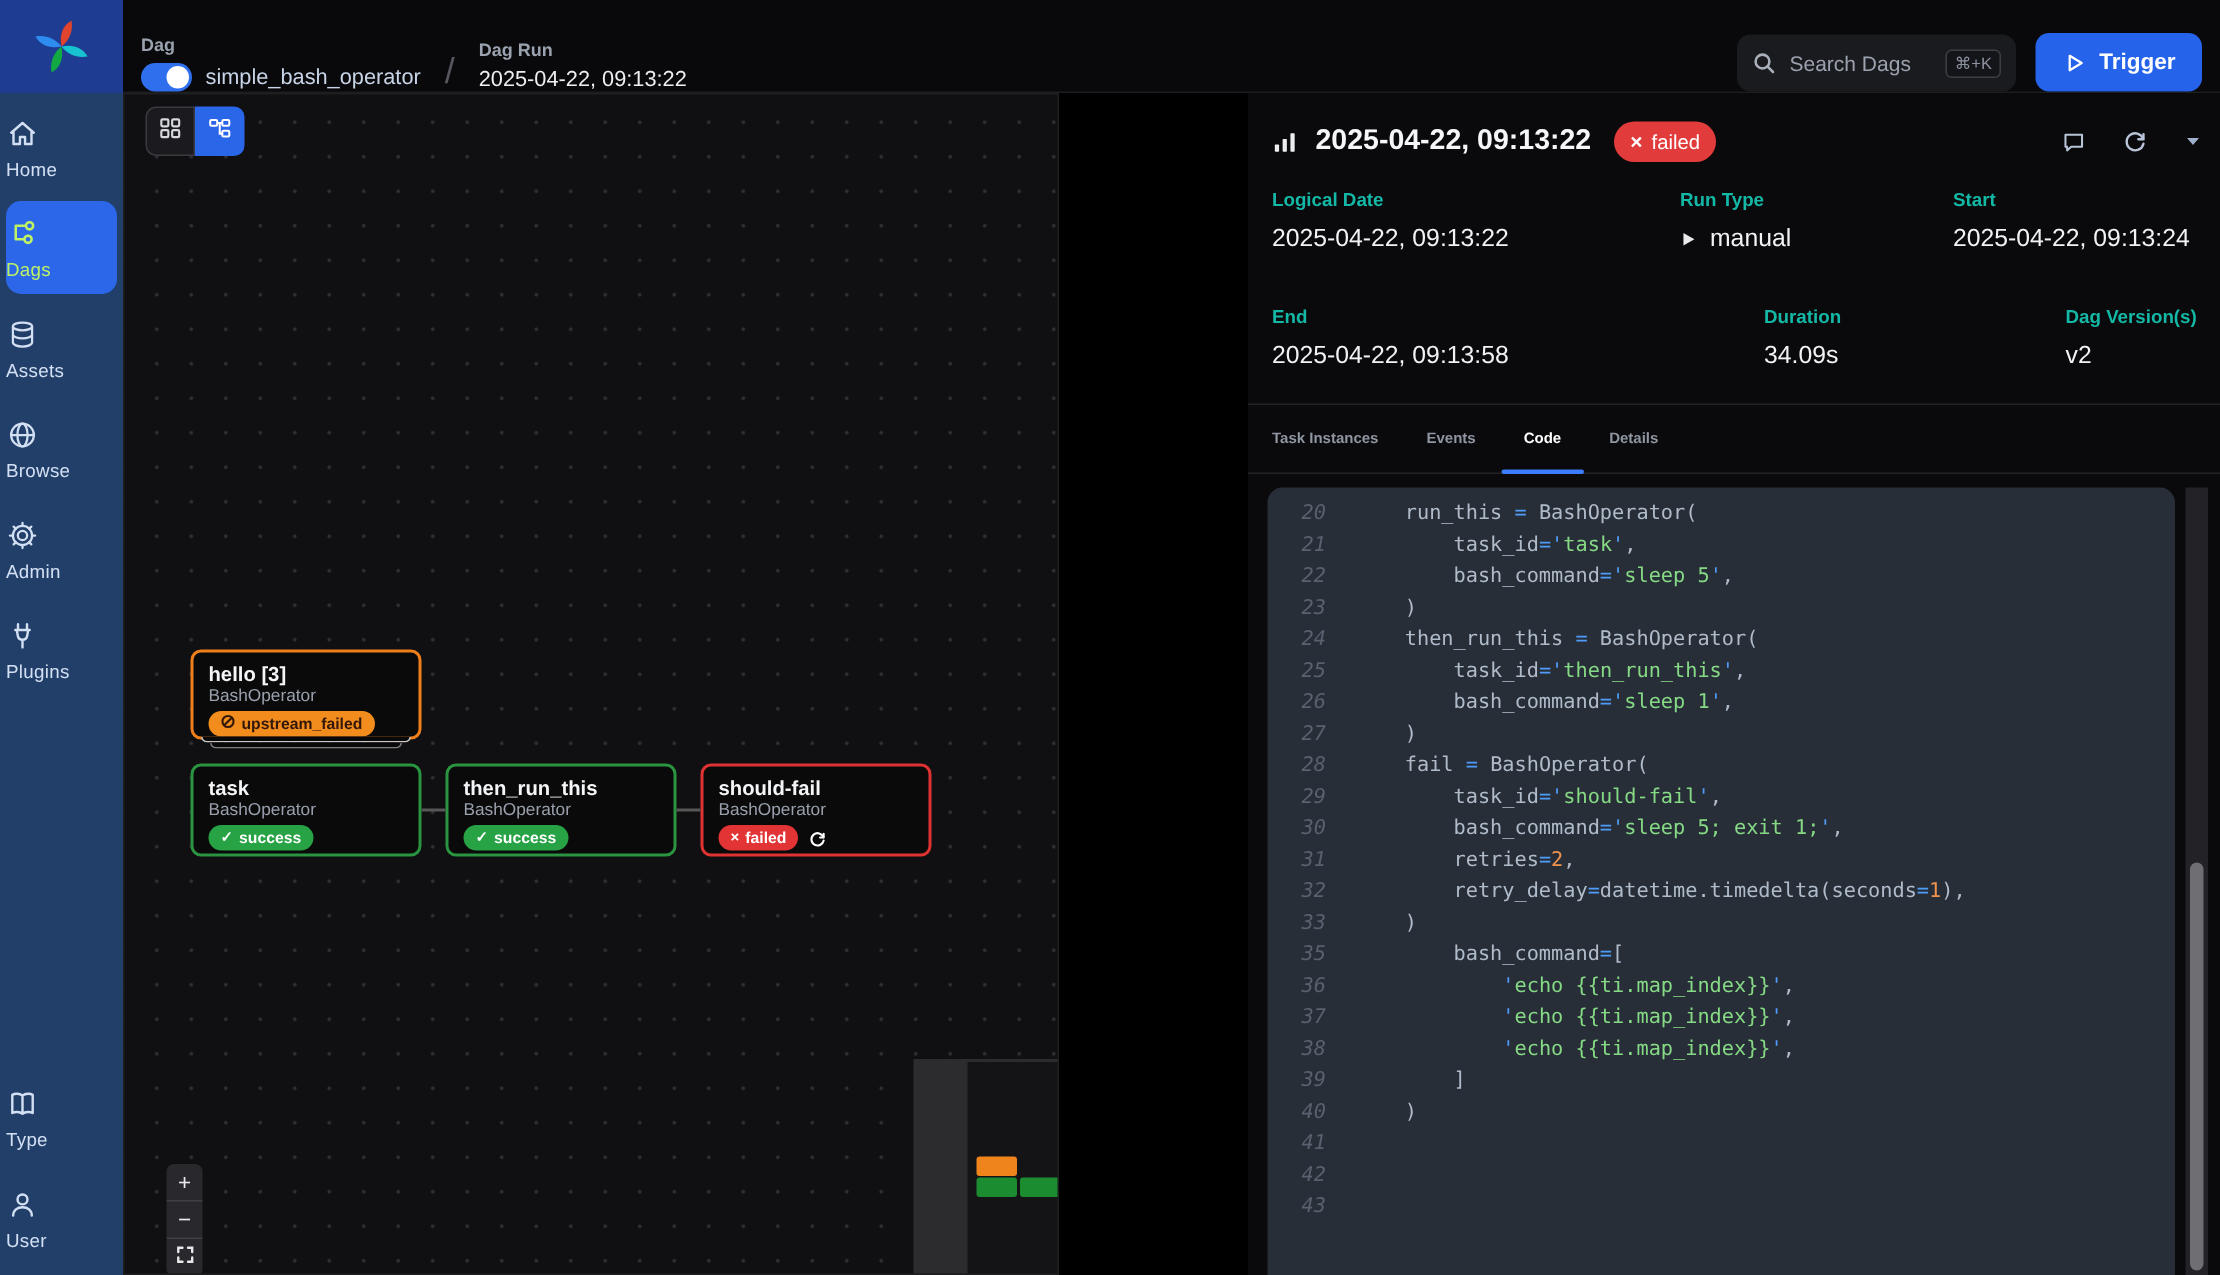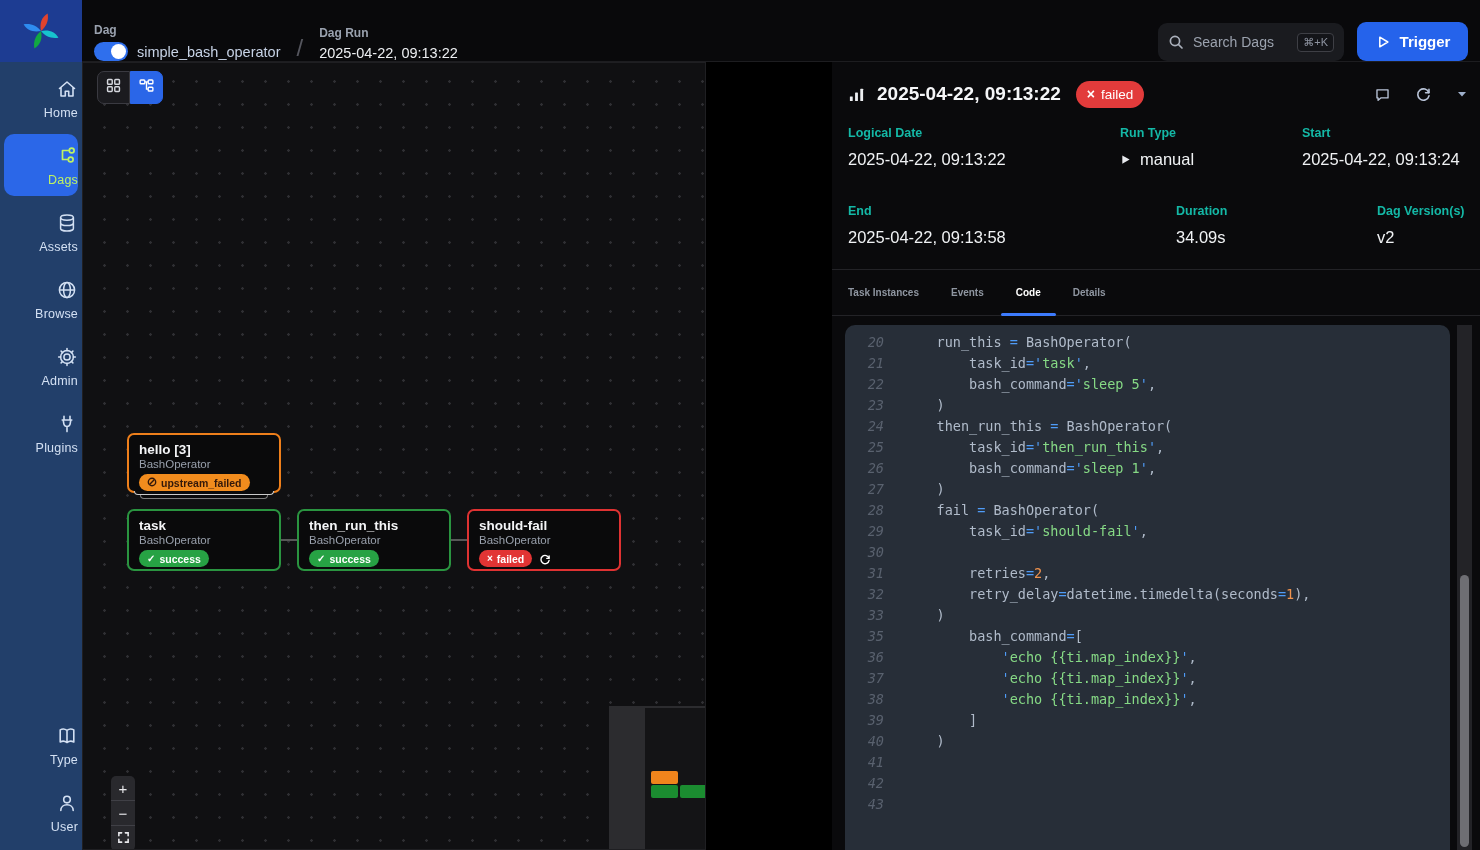--- a/index.html
+++ b/index.html
@@ -2,21 +2,21 @@
 <html><head>
 <meta charset="utf-8">
 <style>
   * { box-sizing: border-box; margin: 0; padding: 0; }
   html,body { width:1480px; height:850px; overflow:hidden; background:#000; font-family:"Liberation Sans", sans-serif; }
   .app { position:relative; width:1480px; height:850px; }
 
   
   .sidebar { position:absolute; left:0; top:0; width:82px; height:850px; background:#223f6a; display:flex; flex-direction:column; z-index:5; }
   .logo { width:82px; height:62px; background:#1d3c92; display:flex; align-items:center; justify-content:center; cursor:pointer; }
-  .nav-item { width:74px; margin:5px auto; padding:11px 0 9px; border-radius:10px; display:flex; flex-direction:column; align-items:flex-end; gap:6px; color:#d3e0f3; cursor:pointer; }
+  .nav-item { width:74px; margin:5px auto; padding:11px 0 9px; border-radius:10px; display:flex; flex-direction:column; align-items:flex-start; gap:6px; color:#d3e0f3; cursor:pointer; }
   .nav-item.active { background:#2b67e8; color:#bef264; }
   .nav-item .nav-label { font-size:12.5px; letter-spacing:.2px; }
   .nav-item svg { display:block; }
   .nav-bottom { margin-top:auto; padding-bottom:2px; }
 
   
   .topbar { position:absolute; left:82px; top:0; width:1398px; height:62px; background:#09090b; border-bottom:1px solid #1d1d20; display:flex; align-items:flex-end; padding:0 12px; }
   .crumb-group { display:flex; flex-direction:column; gap:5px; }
   .crumb-label { font-size:12px; font-weight:bold; color:#9aa2af; }
   .crumb-row { display:flex; align-items:center; gap:9px; }
@@ -458,20 +458,21 @@
           <div class="code-line">
             <span class="ln">28</span>
             <span class="lt"><span class="tk-d">    fail </span><span class="tk-o">=</span><span class="tk-d"> BashOperator(</span></span>
           </div>
           <div class="code-line">
             <span class="ln">29</span>
             <span class="lt"><span class="tk-d">        task_id</span><span class="tk-o">=</span><span class="tk-q">'</span><span class="tk-s">should-fail</span><span class="tk-q">'</span><span class="tk-d">,</span></span>
           </div>
           <div class="code-line">
             <span class="ln">30</span>
+            <span class="lt"><span class="tk-d">        bash_command</span><span class="tk-o">=</span><span class="tk-q">'</span><span class="tk-s">sleep 5; exit 1;</span><span class="tk-q">'</span><span class="tk-d">,</span></span>
           </div>
           <div class="code-line">
             <span class="ln">31</span>
             <span class="lt"><span class="tk-d">        retries</span><span class="tk-o">=</span><span class="tk-num">2</span><span class="tk-d">,</span></span>
           </div>
           <div class="code-line">
             <span class="ln">32</span>
             <span class="lt"><span class="tk-d">        retry_delay</span><span class="tk-o">=</span><span class="tk-d">datetime.timedelta(seconds</span><span class="tk-o">=</span><span class="tk-num">1</span><span class="tk-d">),</span></span>
           </div>
           <div class="code-line">

